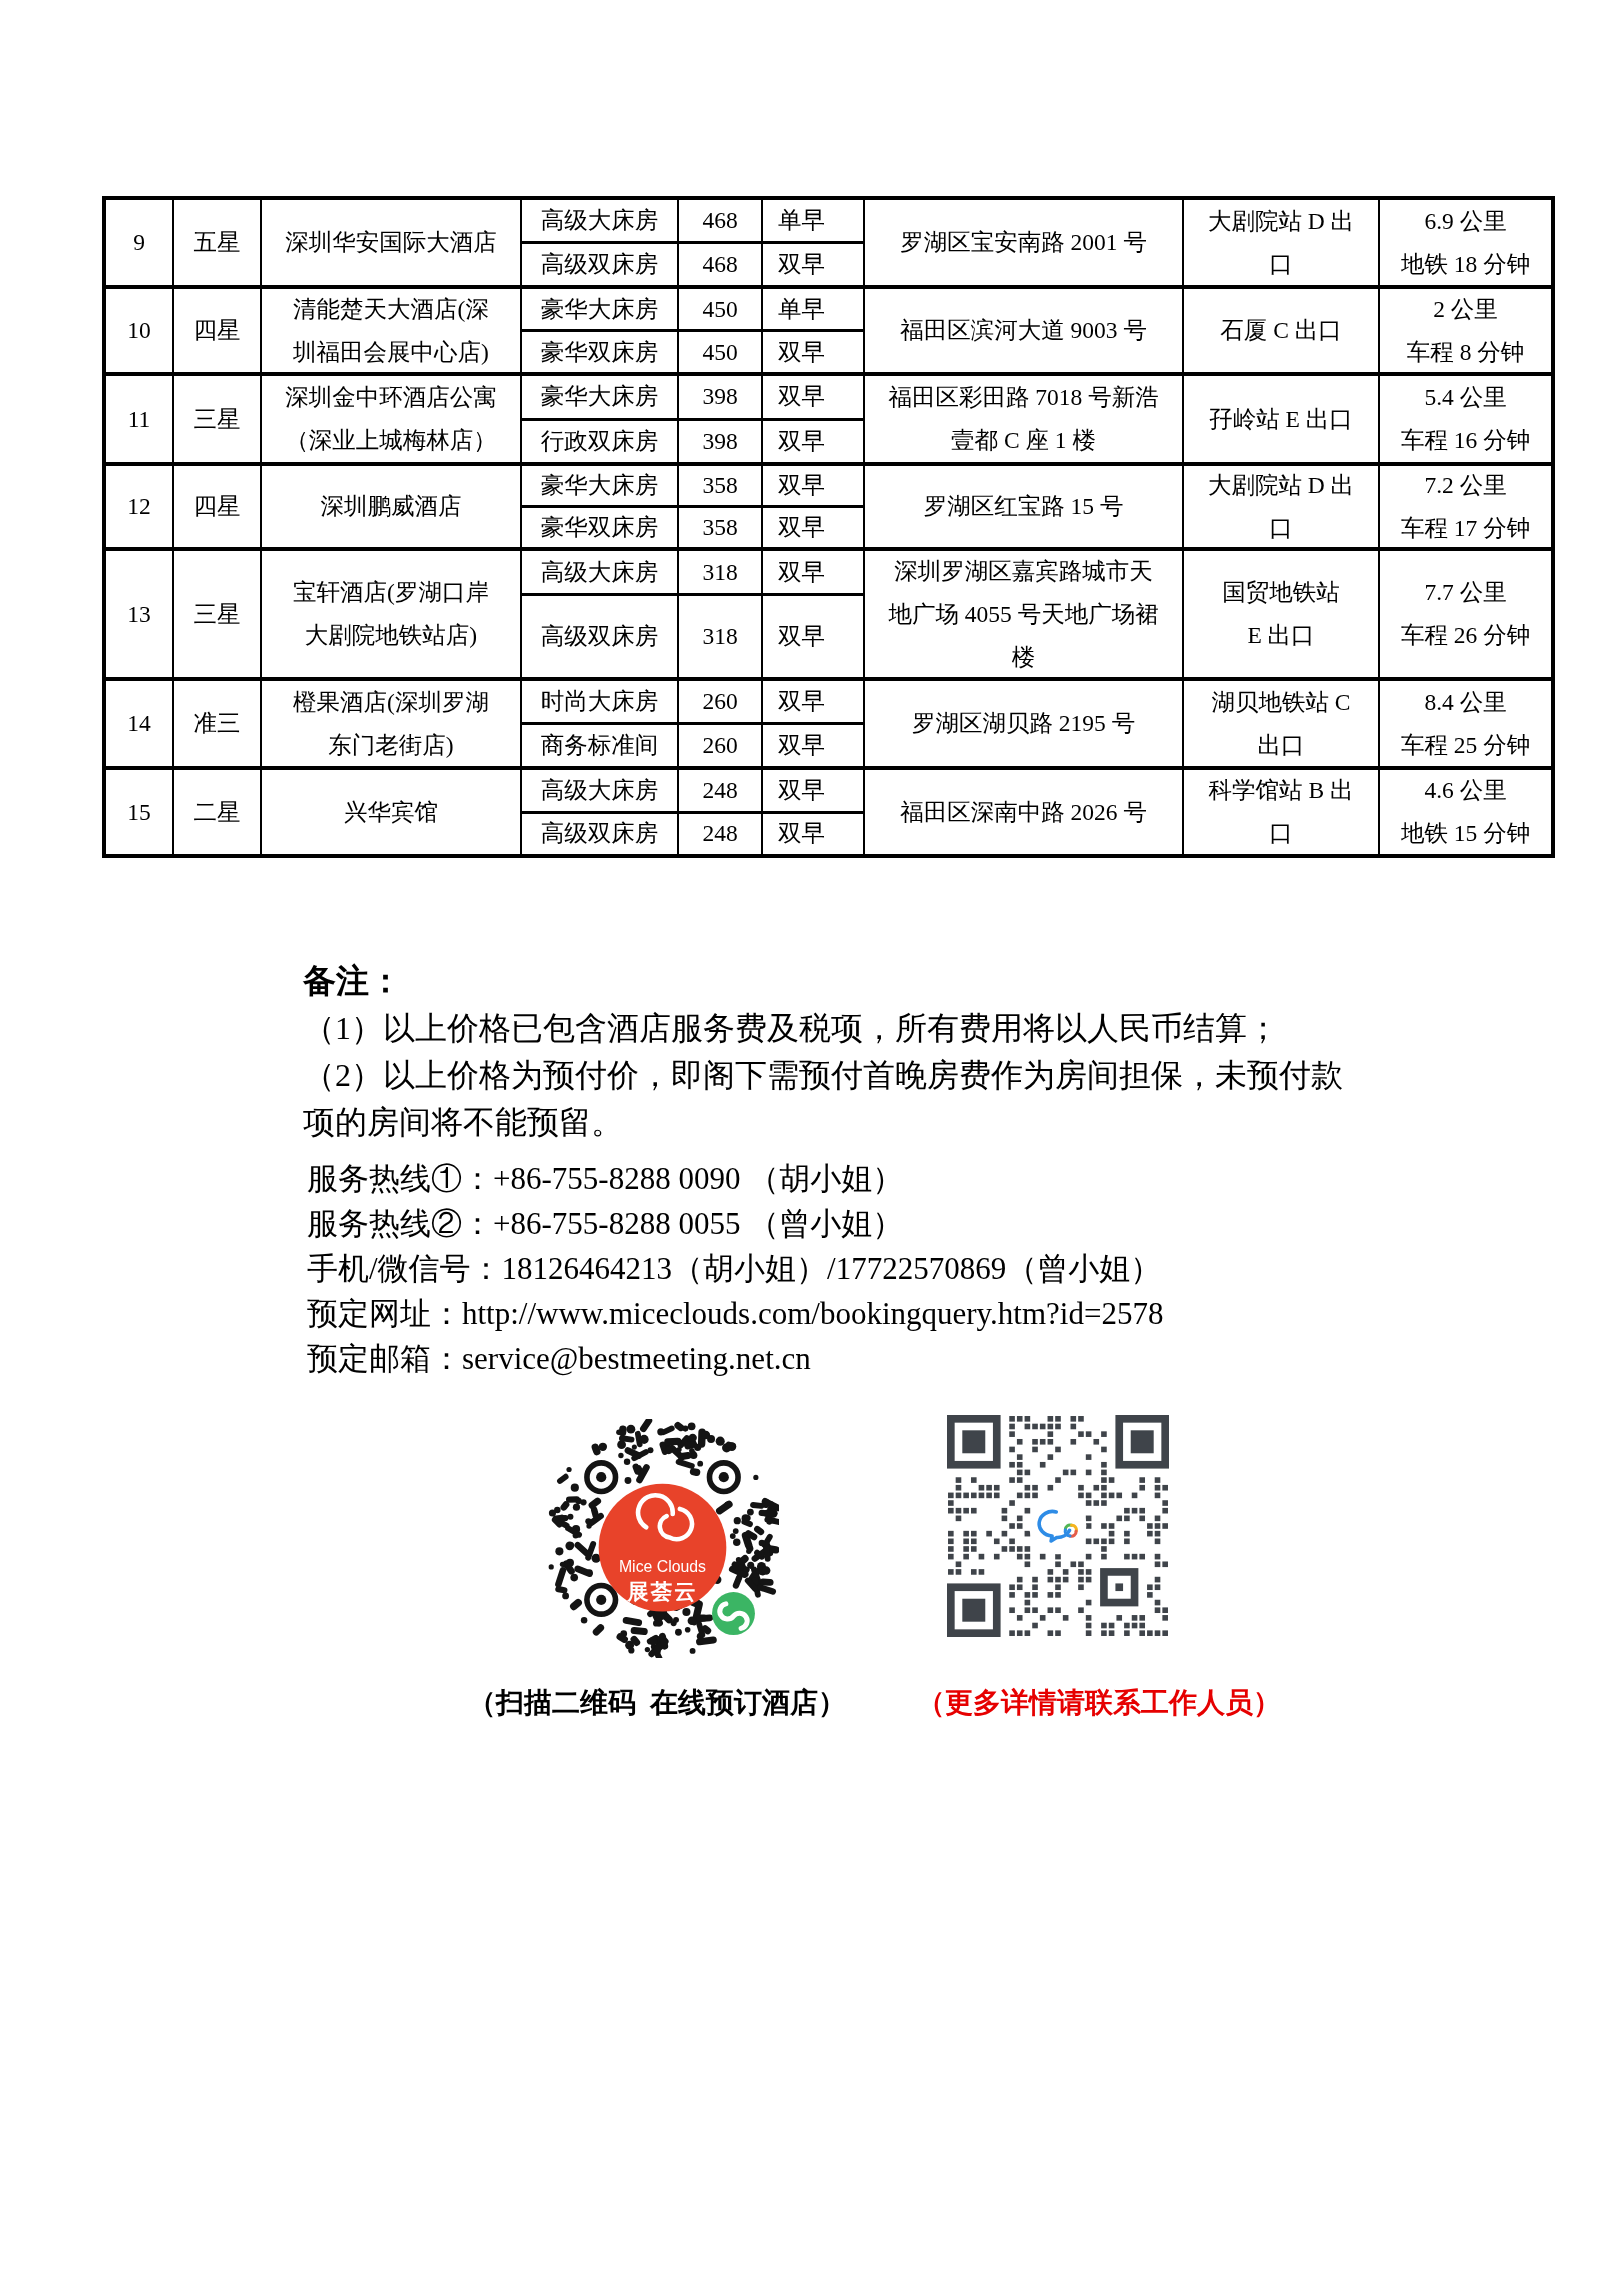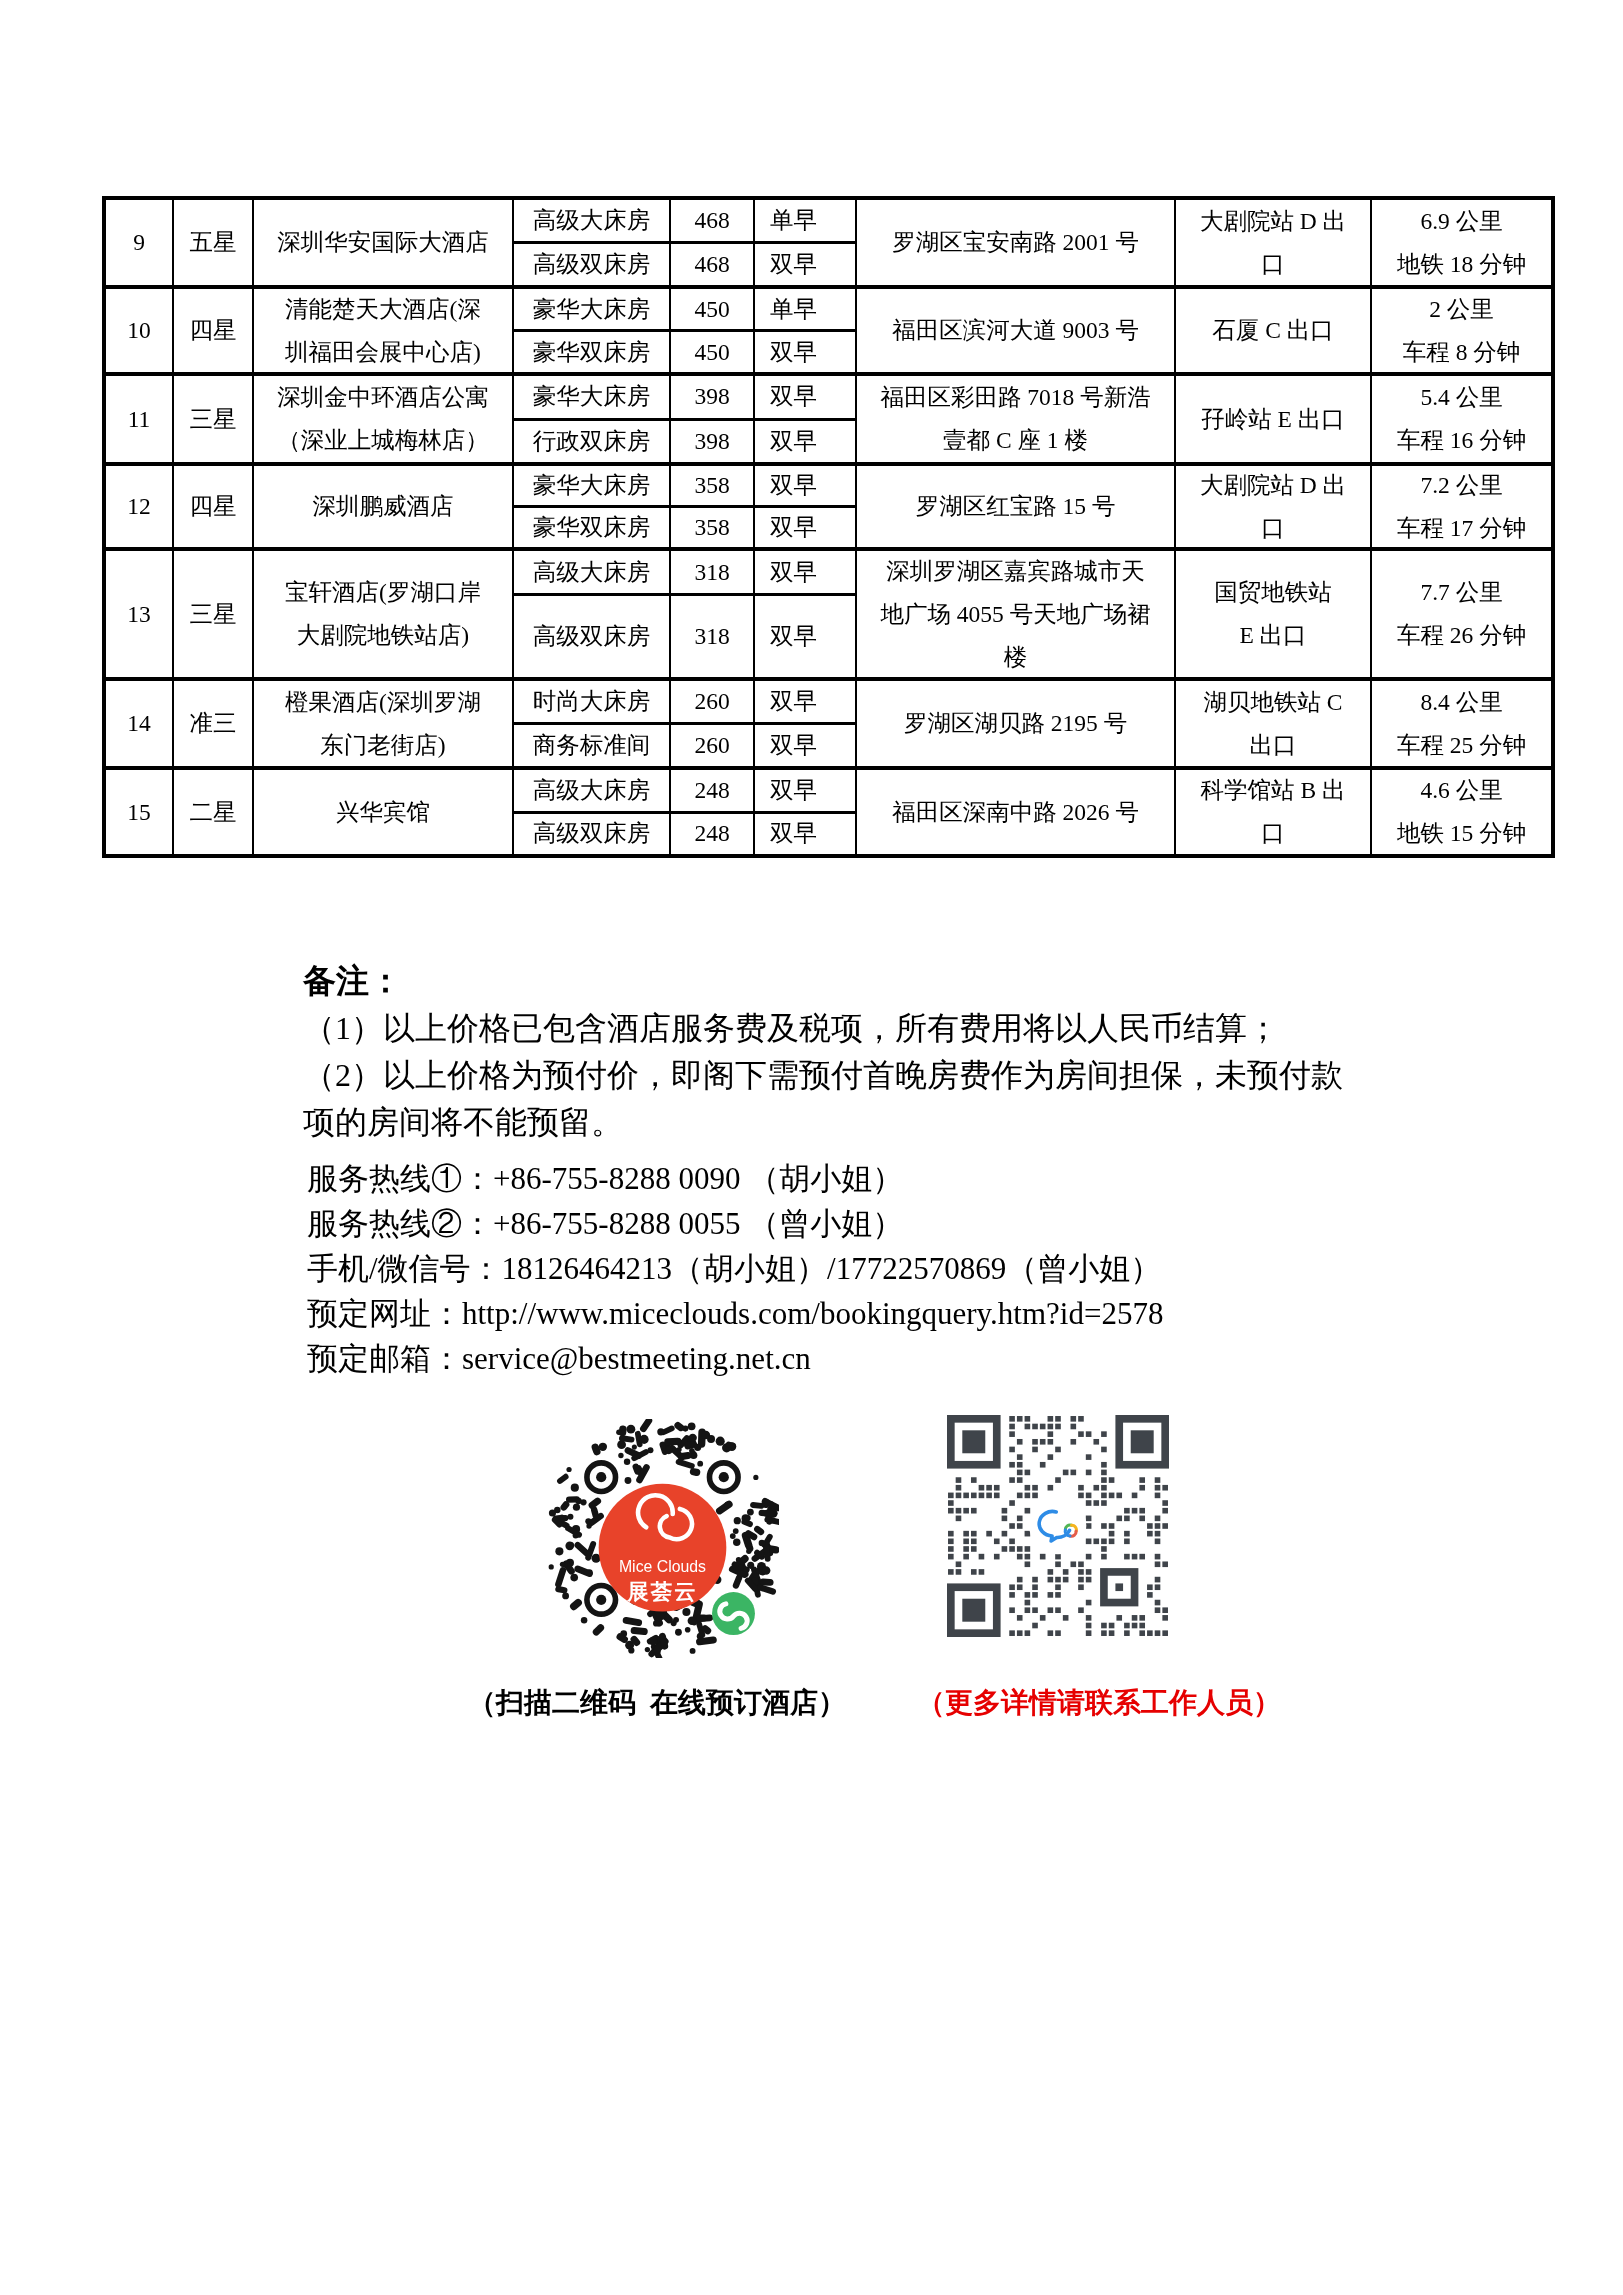--- a/index.html
+++ b/index.html
@@ -30,21 +30,21 @@
   .cell{
     box-sizing:border-box;
     border-left:2.6px solid #000;
     display:flex;align-items:center;justify-content:center;
     text-align:center;
     white-space:pre-line;
     font-size:23.5px;line-height:43px;
     flex:0 0 auto;
   }
   .c-num{width:66px;border-left:none;}
-  .c-star{width:80px;}
+  .c-star{width:88px;}
   .c-name{width:260px;}
   .c-mid{width:343px;display:flex;flex-direction:column;box-sizing:border-box;flex:0 0 auto;}
   .subrow{display:flex;flex:1 1 0;box-sizing:border-box;min-height:0;}
   .subrow:first-child{border-bottom:3.6px solid #000;}
   .hrow:nth-child(5) .subrow:first-child{flex:0 0 45px;}
   .c-room{width:157px;border-left:2.6px solid #000;height:auto;}
   .c-price{width:84px;}
   .c-brk{width:79px;}
   .subrow .cell{height:100%;}
   .c-addr{width:319px;}

